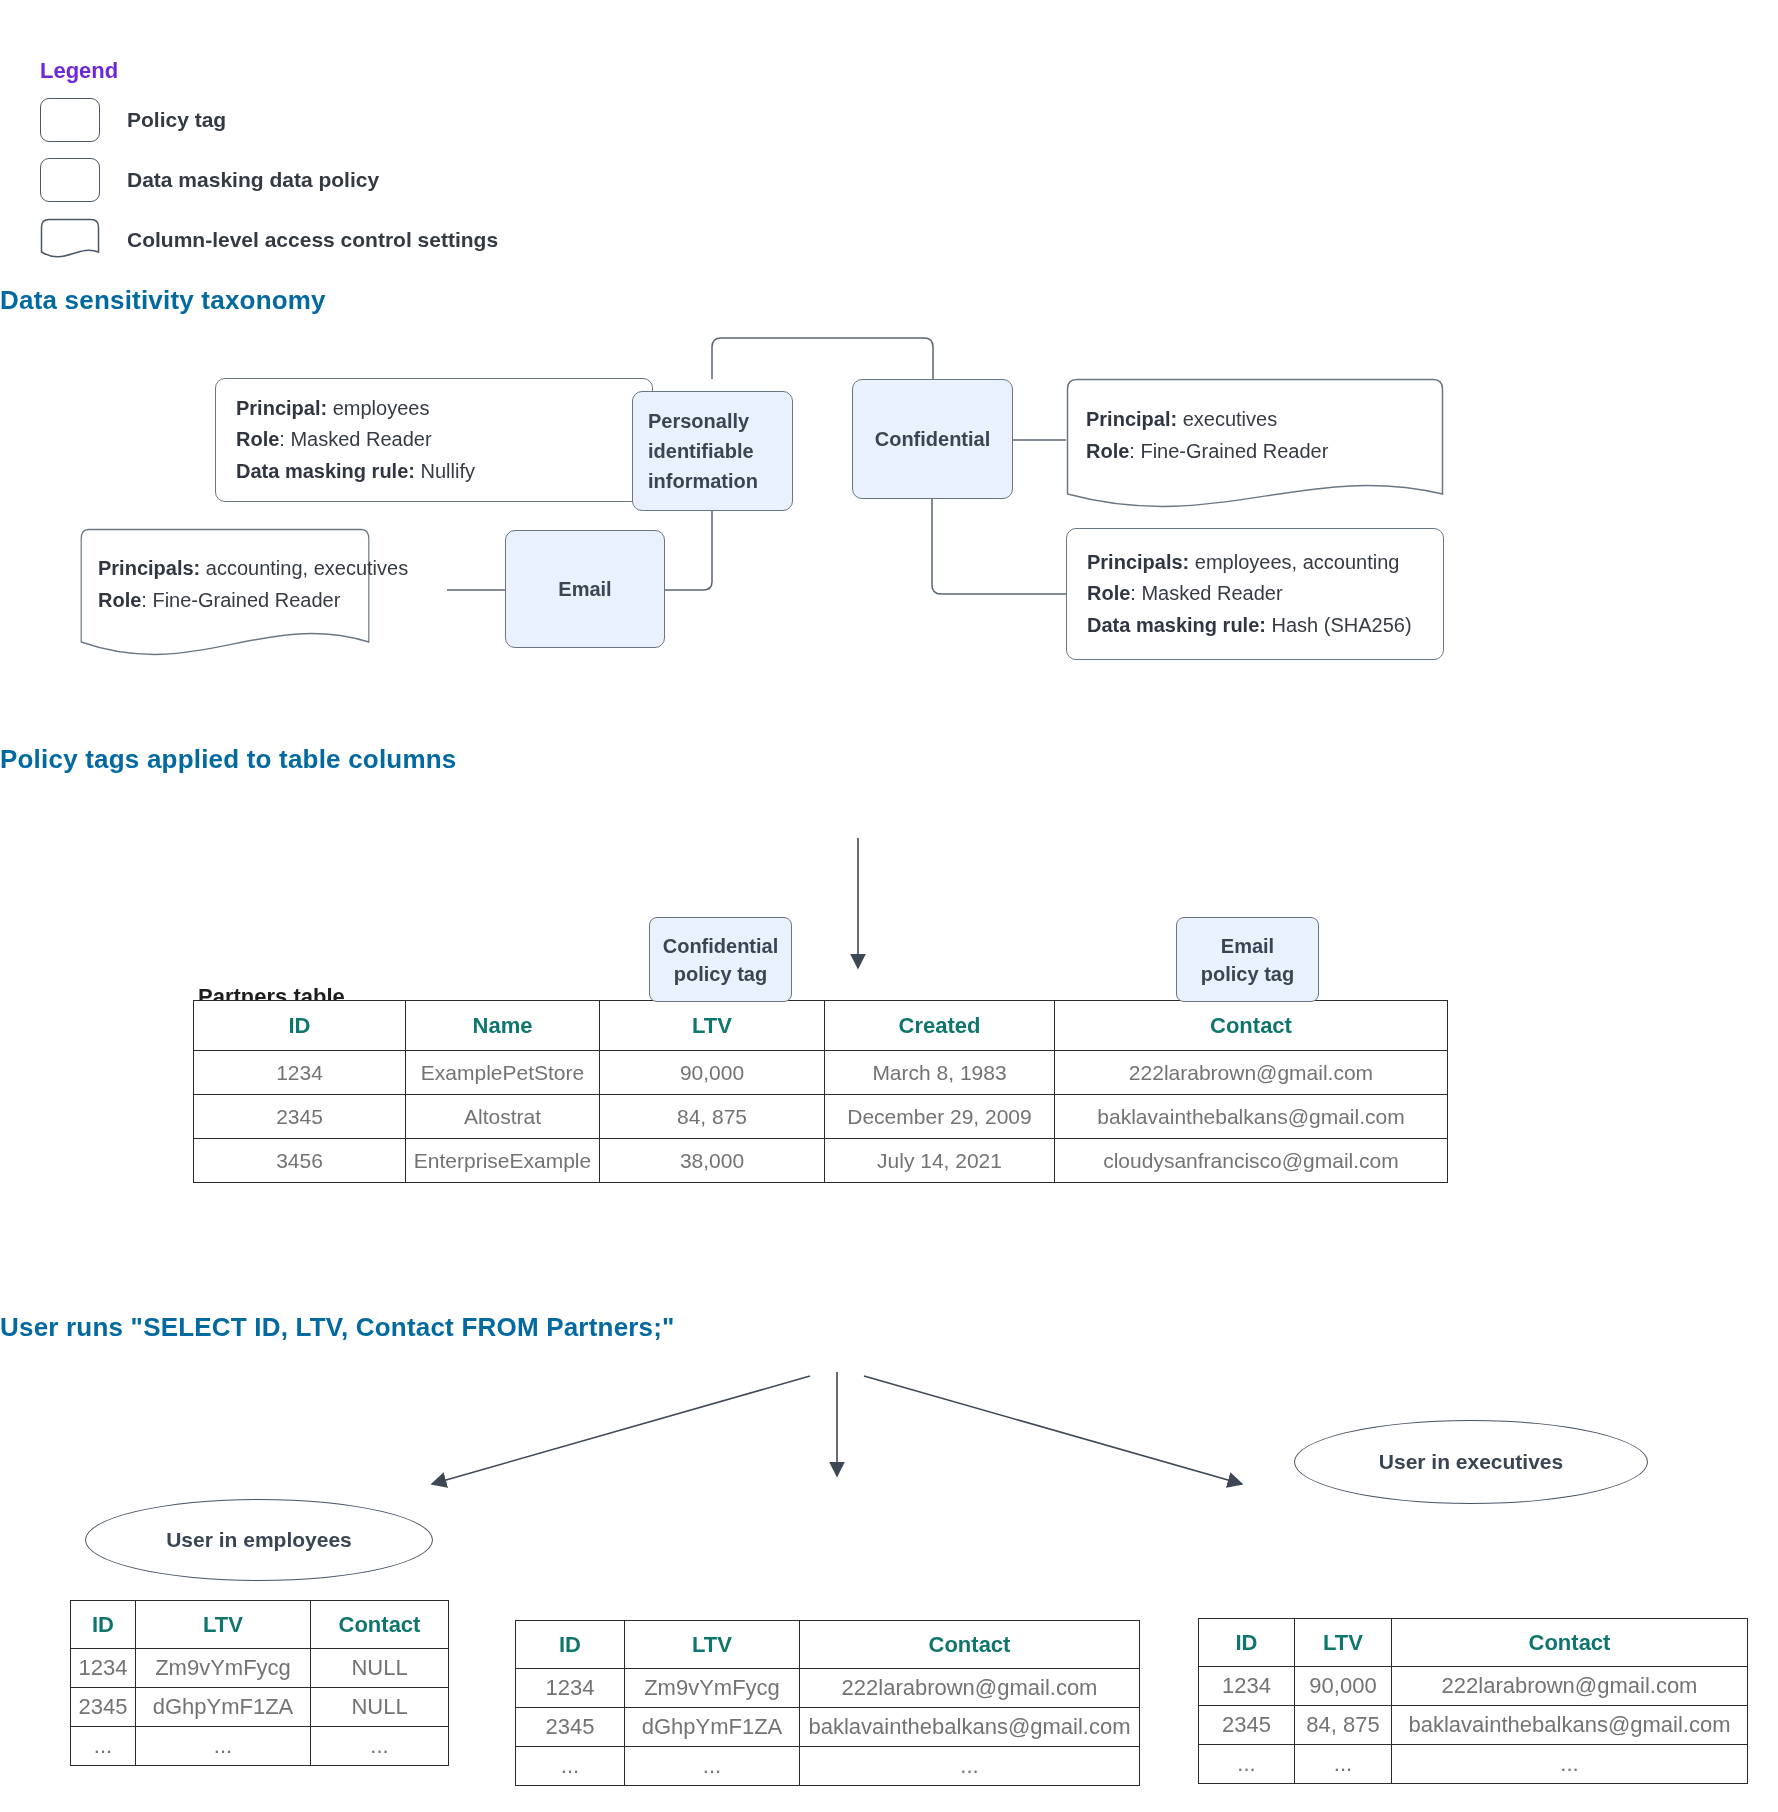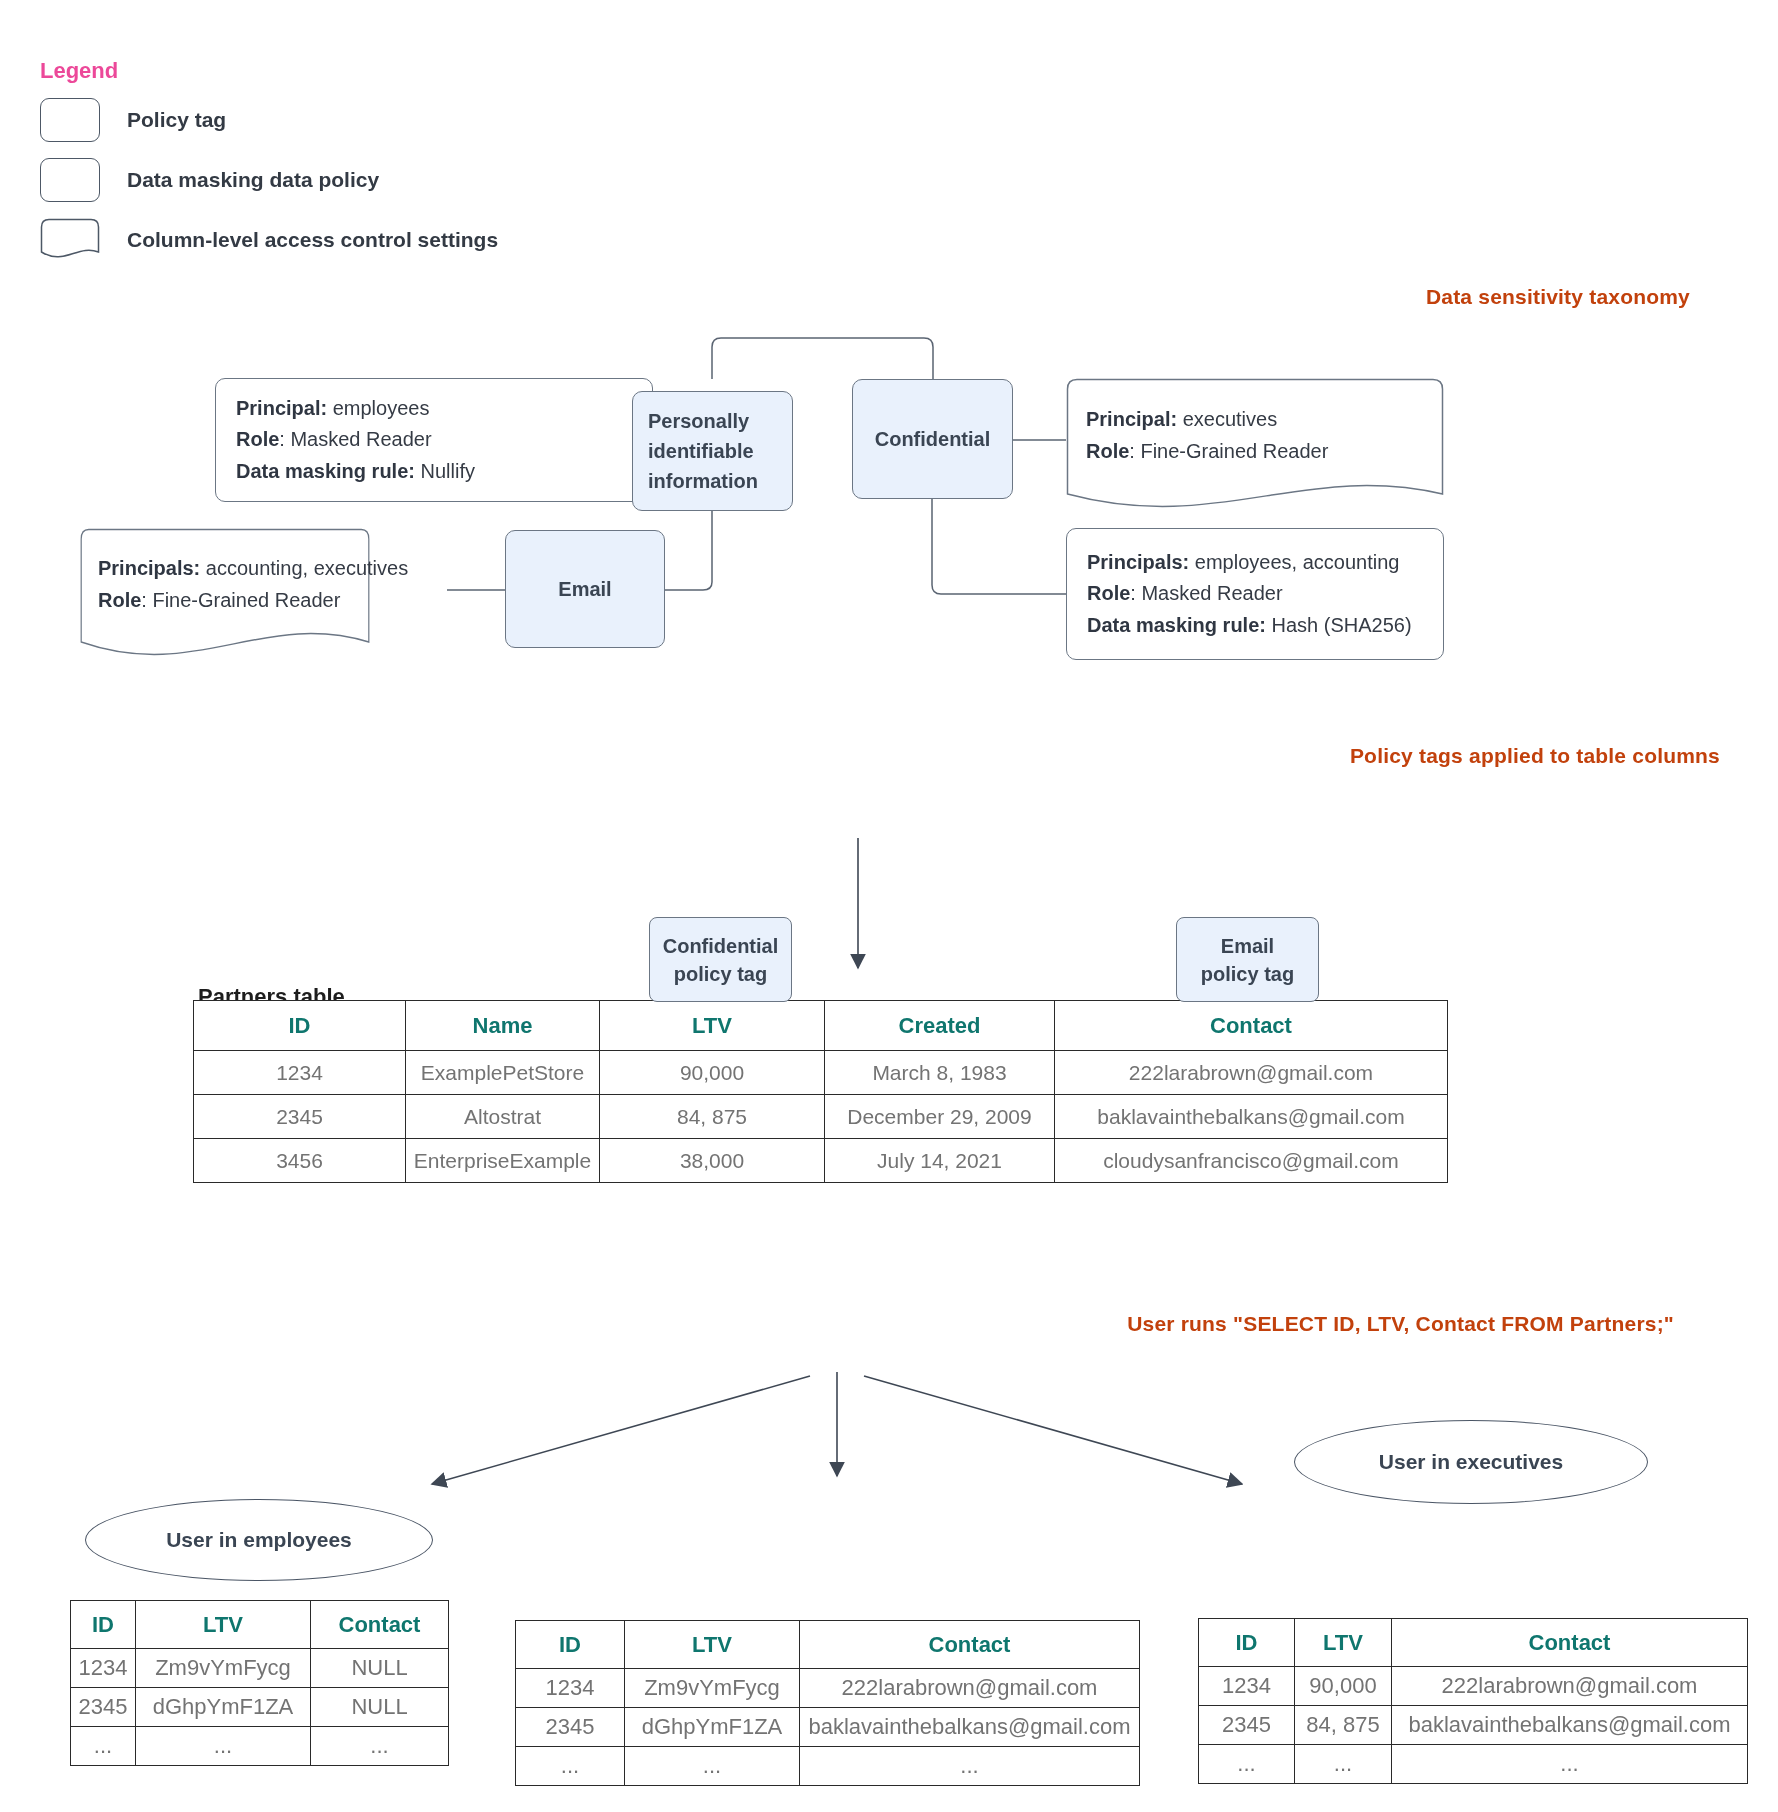--- a/index.html
+++ b/index.html
@@ -1,19 +1,19 @@
 <!DOCTYPE html>
 <html><head>
 <meta charset="utf-8">
 <style>
   html,body{margin:0;padding:0;background:#fff;}
   #canvas{position:relative;width:1778px;height:1812px;background:#fff;overflow:hidden;
           font-family:"Liberation Sans",sans-serif;color:#353b45;}
   .abs{position:absolute;}
-  .h{position:absolute;font-weight:bold;color:#c2410c;font-size:21px;text-align:right;letter-spacing:.2px;}
+  .h{position:absolute;font-weight:bold;color:#0369a1;font-size:26px;text-align:left;letter-spacing:.2px;}
   .node{position:absolute;border:1.5px solid #6b7684;background:#fff;border-radius:10px;box-sizing:border-box;}
   .blue{background:#e9f1fc;}
   .cnode{display:flex;align-items:center;justify-content:center;font-weight:bold;color:#3a4553;font-size:20px;text-align:center;}
   .lnode{display:flex;align-items:center;font-weight:bold;color:#3a4553;font-size:20px;text-align:left;line-height:1.5;}
   .lines{font-size:20px;line-height:1.58;color:#353b45;white-space:nowrap;}
   .lines b{color:#2f3642;}
   .vcenter{display:flex;flex-direction:column;justify-content:center;}
   .doc{position:absolute;}
   .doc>svg{position:absolute;left:0;top:0;width:100%;height:100%;}
   .doc path{fill:#ffffff;stroke:#6b7684;stroke-width:1.5;}
@@ -27,21 +27,21 @@
   .tbl th,.tbl td{border:1.5px solid #2a2a2a;text-align:center;vertical-align:middle;padding:0 3px;
                   overflow:hidden;white-space:nowrap;}
   .tbl th{font-weight:bold;color:#0f766e;}
   .tbl td{color:#737373;font-weight:normal;}
   .partners{font-size:21px;}
   .partners th{height:49px;font-size:22px;}
   .partners td{height:43px;}
   .small{font-size:22px;}
   .small th{height:47px;}
   .small td{height:38px;}
-  .legend-title{position:absolute;font-weight:bold;font-size:22px;color:#ec4899;}
+  .legend-title{position:absolute;font-weight:bold;font-size:22px;color:#6d28d9;}
   .legend-label{position:absolute;font-weight:bold;font-size:21px;color:#333a44;display:flex;align-items:center;}
   .sw{position:absolute;width:60px;height:44px;border:1.5px solid #4d5866;border-radius:9px;box-sizing:border-box;background:#fff;}
 </style>
 </head>
 <body>
 
 <div id="canvas">
 
   <svg class="abs" style="left:0;top:0;" width="1778" height="1812" viewBox="0 0 1778 1812">
     <defs>

